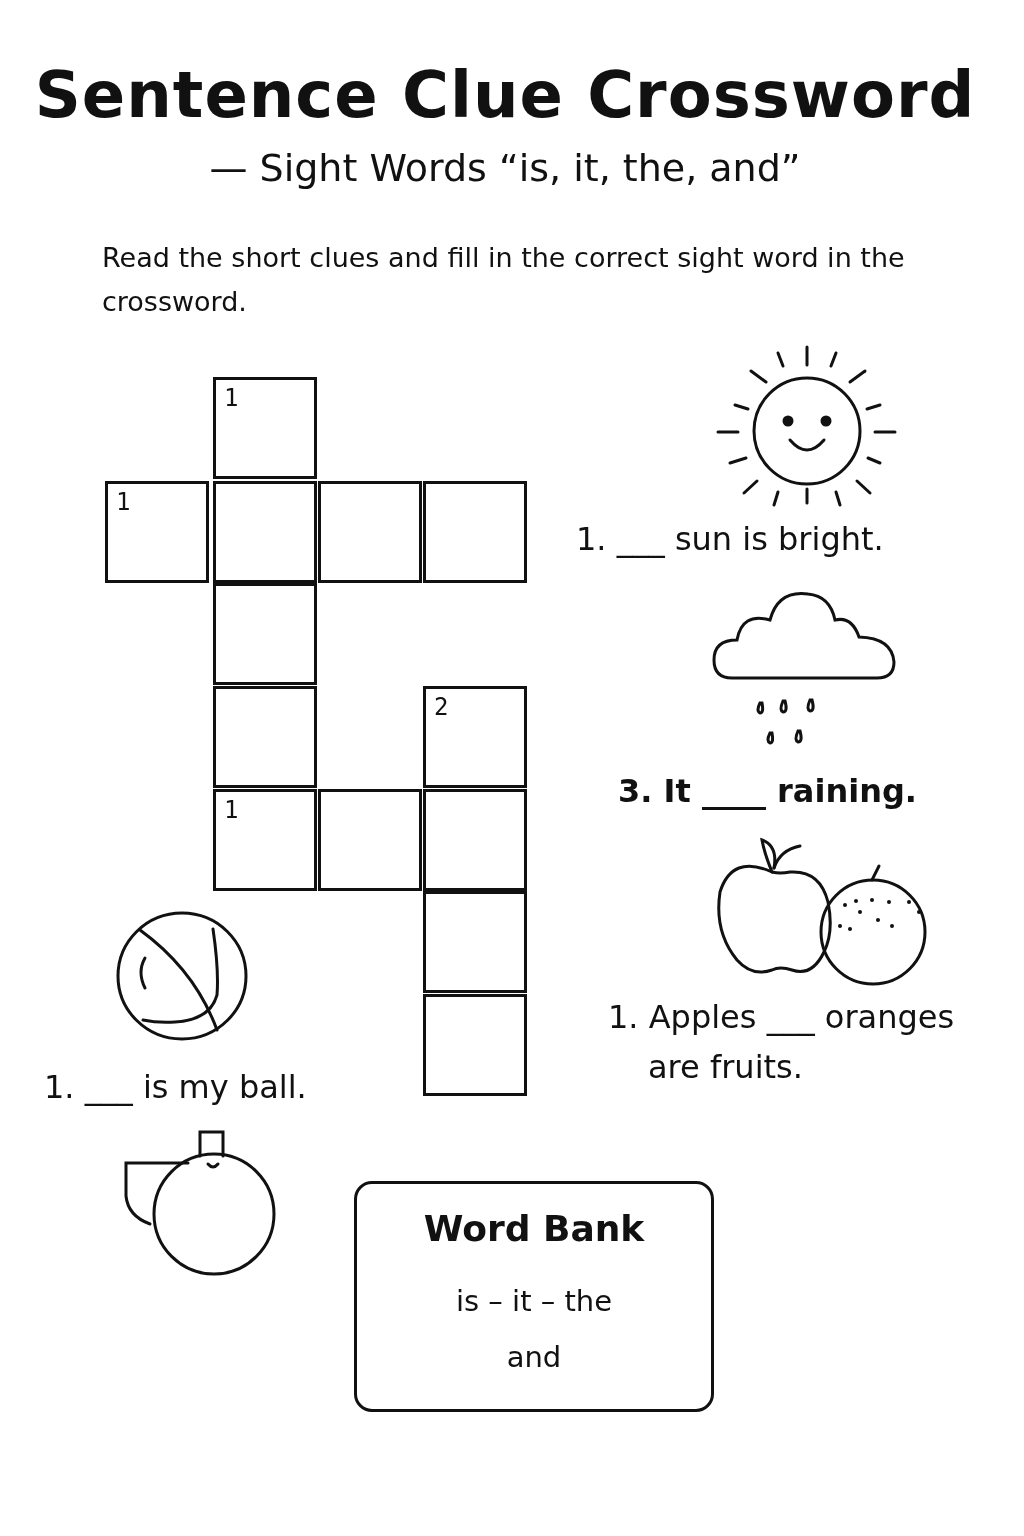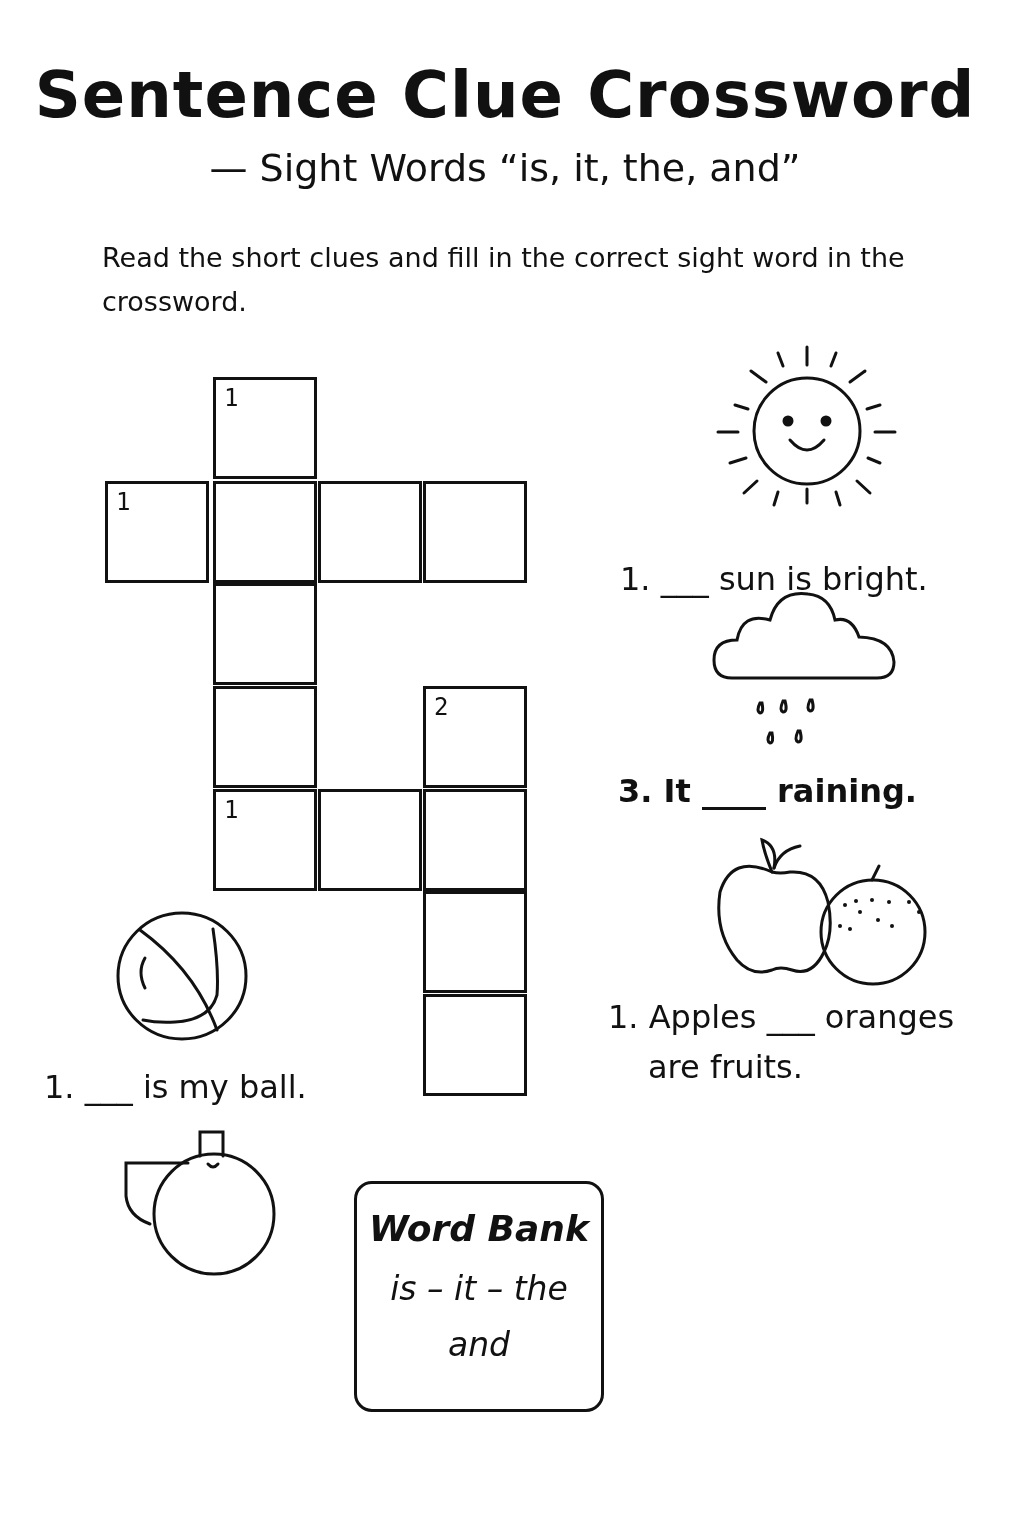--- a/index.html
+++ b/index.html
@@ -4,23 +4,23 @@
 <style>
   html, body { margin: 0; padding: 0; background: #ffffff; }
   body { width: 1024px; height: 1536px; position: relative; overflow: hidden; color: #111111; font-family: "DejaVu Sans", sans-serif; }
   .abs { position: absolute; }
   .title { left: 0; width: 1010px; top: 58px; text-align: center; font-size: 64px; font-weight: bold; letter-spacing: 1px; }
   .subtitle { left: 0; width: 1010px; top: 146px; text-align: center; font-size: 38px; font-weight: normal; }
   .instructions { left: 102px; top: 236px; width: 840px; font-size: 27px; line-height: 44px; font-family: "DejaVu Sans", sans-serif; }
   .cell { position: absolute; width: 104px; height: 102px; border: 3px solid #111; box-sizing: border-box; background: #fff; }
   .cell .num { position: absolute; left: 8px; top: 4px; font-size: 24px; font-family: "DejaVu Sans Mono", monospace; }
   .clue { font-size: 32px; white-space: nowrap; }
-  .wordbank { left: 354px; top: 1181px; width: 250px; height: 231px; border: 3px solid #111; border-radius: 18px; box-sizing: border-box; text-align: center; font-style: italic; }
+  .wordbank { left: 354px; top: 1181px; width: 360px; height: 231px; border: 3px solid #111; border-radius: 18px; box-sizing: border-box; text-align: center; }
   .wb-title { font-size: 36px; font-weight: bold; margin-top: 24px; }
-  .wb-words { font-size: 33px; line-height: 56px; margin-top: 12px; }
+  .wb-words { font-size: 29px; line-height: 56px; margin-top: 24px; }
   svg { position: absolute; overflow: visible; }
 </style>
 </head>
 <body>
 
 <div class="abs title">Sentence Clue Crossword</div>
 <div class="abs subtitle">— Sight Words “is, it, the, and”</div>
 <div class="abs instructions">Read the short clues and fill in the correct sight word in the crossword.</div>
 
 <div id="grid">
@@ -82,21 +82,21 @@
     <line x1="175" y1="97" x2="195" y2="97"></line>
     <line x1="30" y1="128" x2="46" y2="123"></line>
     <line x1="180" y1="128" x2="168" y2="123"></line>
     <line x1="44" y1="158" x2="57" y2="146"></line>
     <line x1="170" y1="158" x2="157" y2="146"></line>
     <line x1="74" y1="170" x2="78" y2="157"></line>
     <line x1="107" y1="168" x2="107" y2="154"></line>
     <line x1="140" y1="170" x2="136" y2="157"></line>
   </g>
 </svg>
-<div class="abs clue" style="left:620px;top:520px;margin-top:40px;">1. ___ sun is bright.</div>
+<div class="abs clue" style="left:576px;top:520px;">1. ___ sun is bright.</div>
 
 <svg style="left:712px;top:590px;" width="190" height="170" viewBox="0 0 190 170">
   <g stroke="#111" stroke-width="3" fill="none" stroke-linecap="round">
     <path d="M20 88 Q2 88 2 70 Q2 50 25 50 Q30 22 58 30 Q66 0 96 4 Q118 6 123 30 Q140 26 147 47 Q180 48 182 72 Q182 88 165 88 Z"></path>
     <path d="M48 113 q-4 8 0 10 q4 0 2 -10 z"></path>
     <path d="M71 111 q-4 9 0 11 q5 0 2 -11 z"></path>
     <path d="M98 110 q-4 9 0 11 q5 0 2 -11 z"></path>
     <path d="M58 143 q-4 8 0 10 q4 0 2 -10 z"></path>
     <path d="M86 141 q-4 9 0 11 q5 0 2 -11 z"></path>
   </g>

